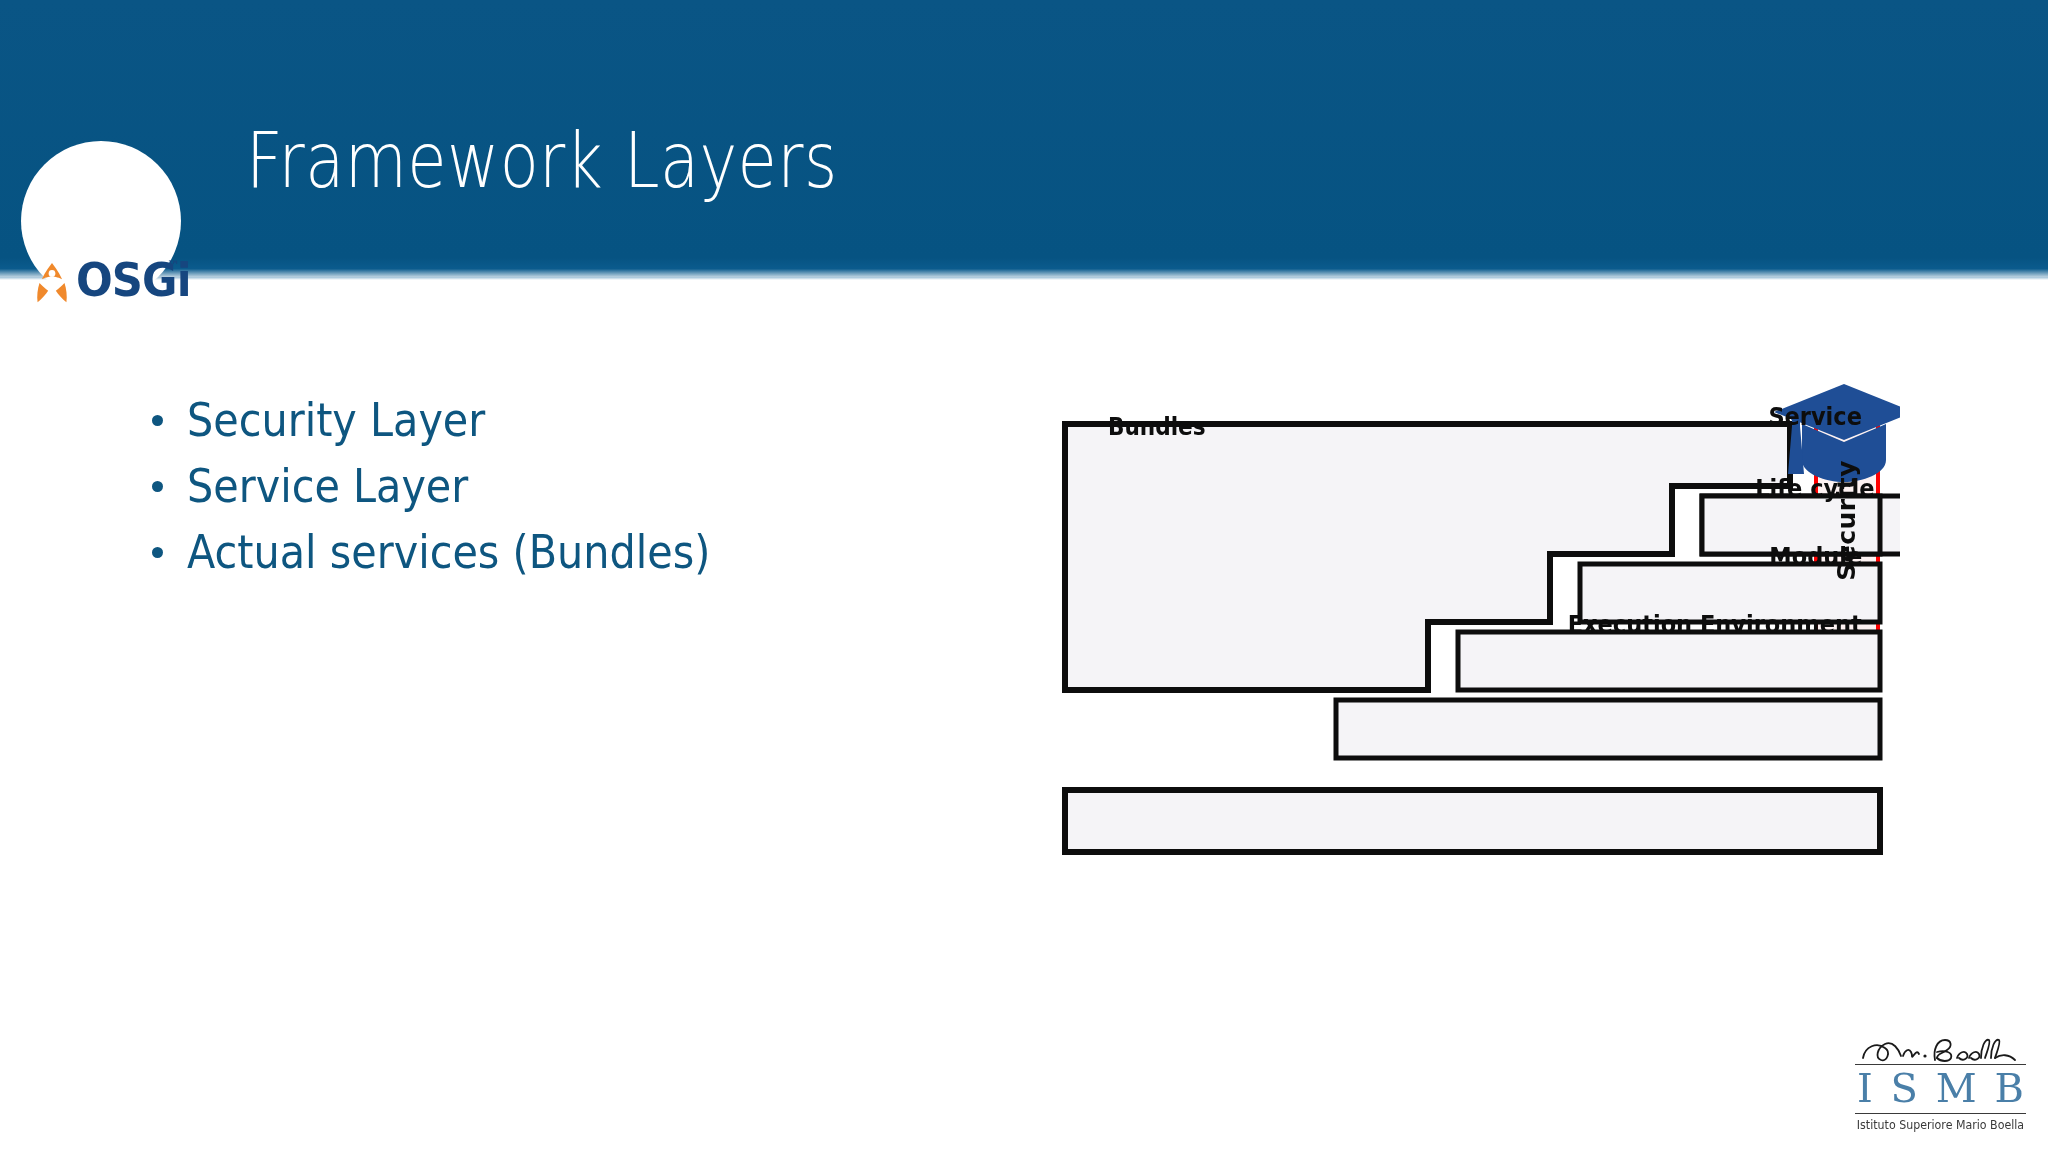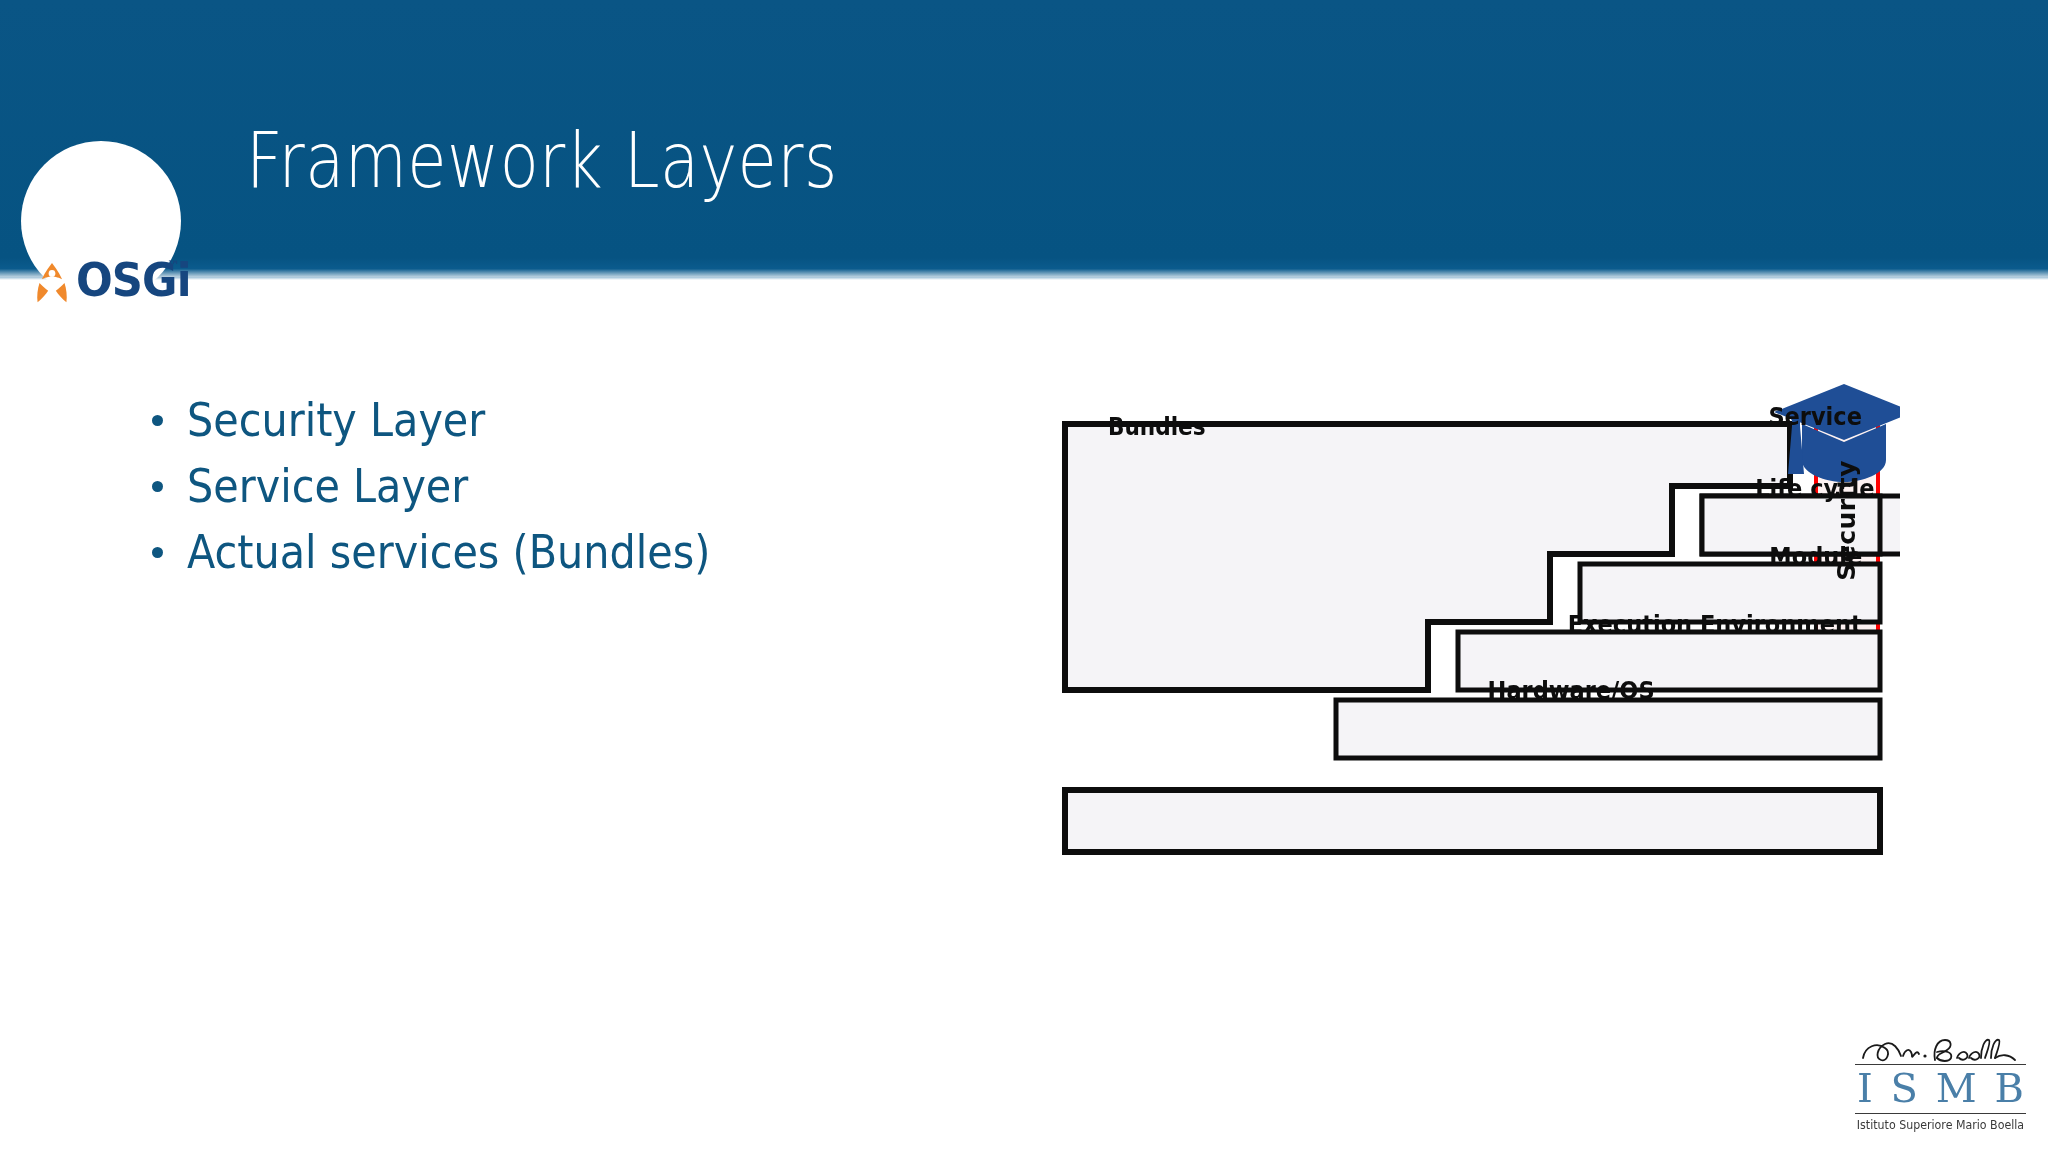--- a/index.html
+++ b/index.html
@@ -286,23 +286,20 @@
     <div class="dg-label lbl-service" style="position:relative; display:inline-block; transform-origin:right center;">Service</div>
   </div>
   <div class="box-label-wrap" style="left:532px; top:0; width:282px;">
     <div class="dg-label lbl-lifecycle" style="position:relative; display:inline-block; transform-origin:right center;">Life cycle</div>
   </div>
   <div class="box-label-wrap" style="left:398px; top:0; width:404px;text-decoration:underline;">
     <div class="dg-label lbl-module" style="position:relative; display:inline-block; transform-origin:right center;">Module</div>
   </div>
   <div class="box-label-wrap" style="left:276px; top:0; width:526px;">
     <div class="dg-label lbl-execenv" style="position:relative; display:inline-block; transform-origin:right center;">Execution Environment</div>
-  </div>
-  <div class="box-label-wrap" style="left:5px; top:0; width:590px;">
-    <div class="dg-label lbl-hardware" style="position:relative; display:inline-block; transform-origin:right center;">Hardware/OS</div>
   </div>
 
   <div class="lbl-security">Security</div>
 </div>
 
 <div class="ismb-logo">
   <svg class="ismb-signature" width="160" height="40" viewBox="0 0 160 40">
     <path d="M4 26 C6 14 18 10 26 16 C32 20 28 30 22 28 C16 26 18 16 26 12 C34 8 40 18 42 24" fill="none" stroke="#1a1a1a" stroke-width="1.8" stroke-linecap="round"></path>
     <path d="M44 24 C46 18 50 16 52 20 C54 24 52 26 54 24 C56 22 58 18 60 22" fill="none" stroke="#1a1a1a" stroke-width="1.8" stroke-linecap="round"></path>
     <circle cx="66" cy="24" r="1.6" fill="#1a1a1a"></circle>

